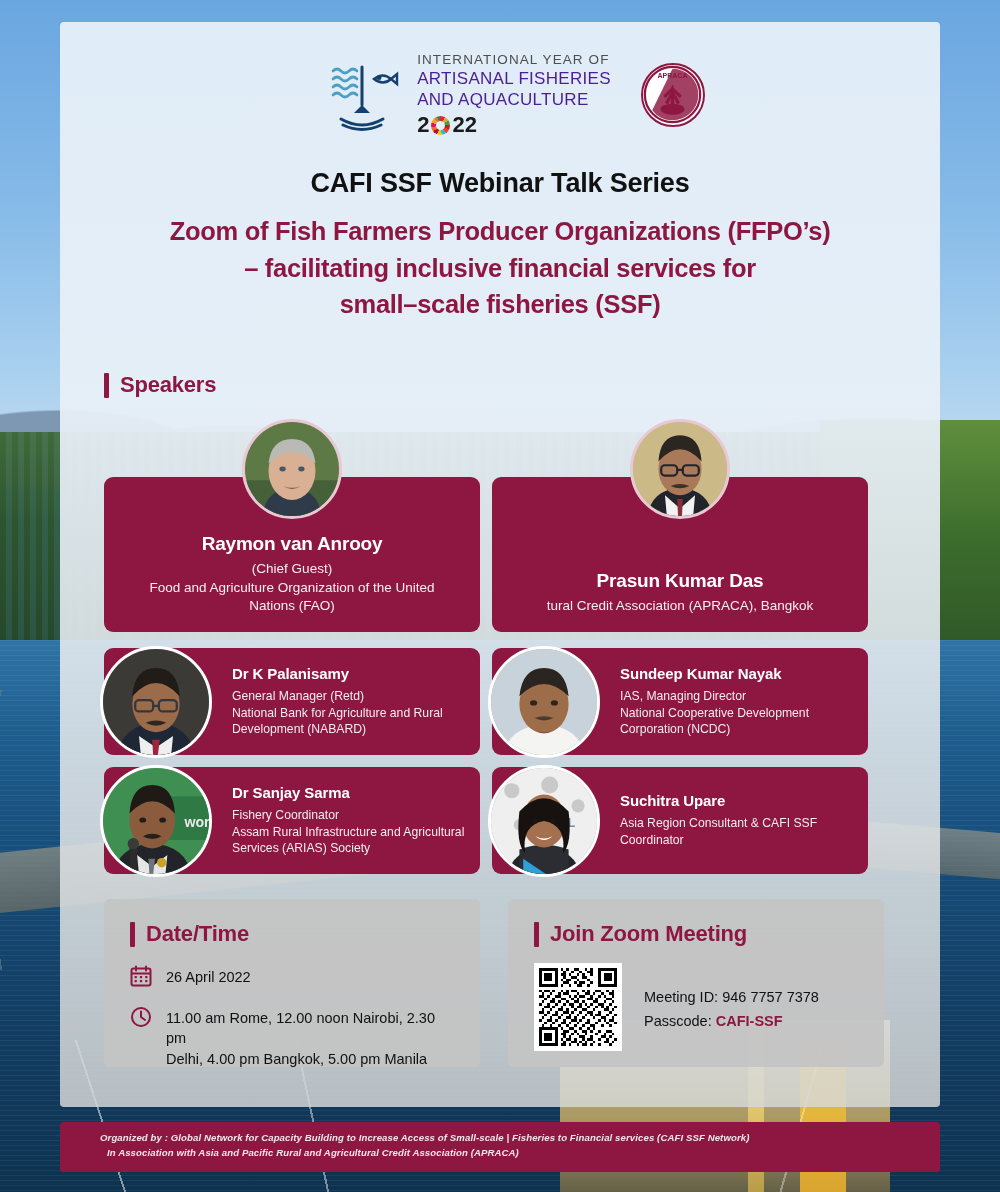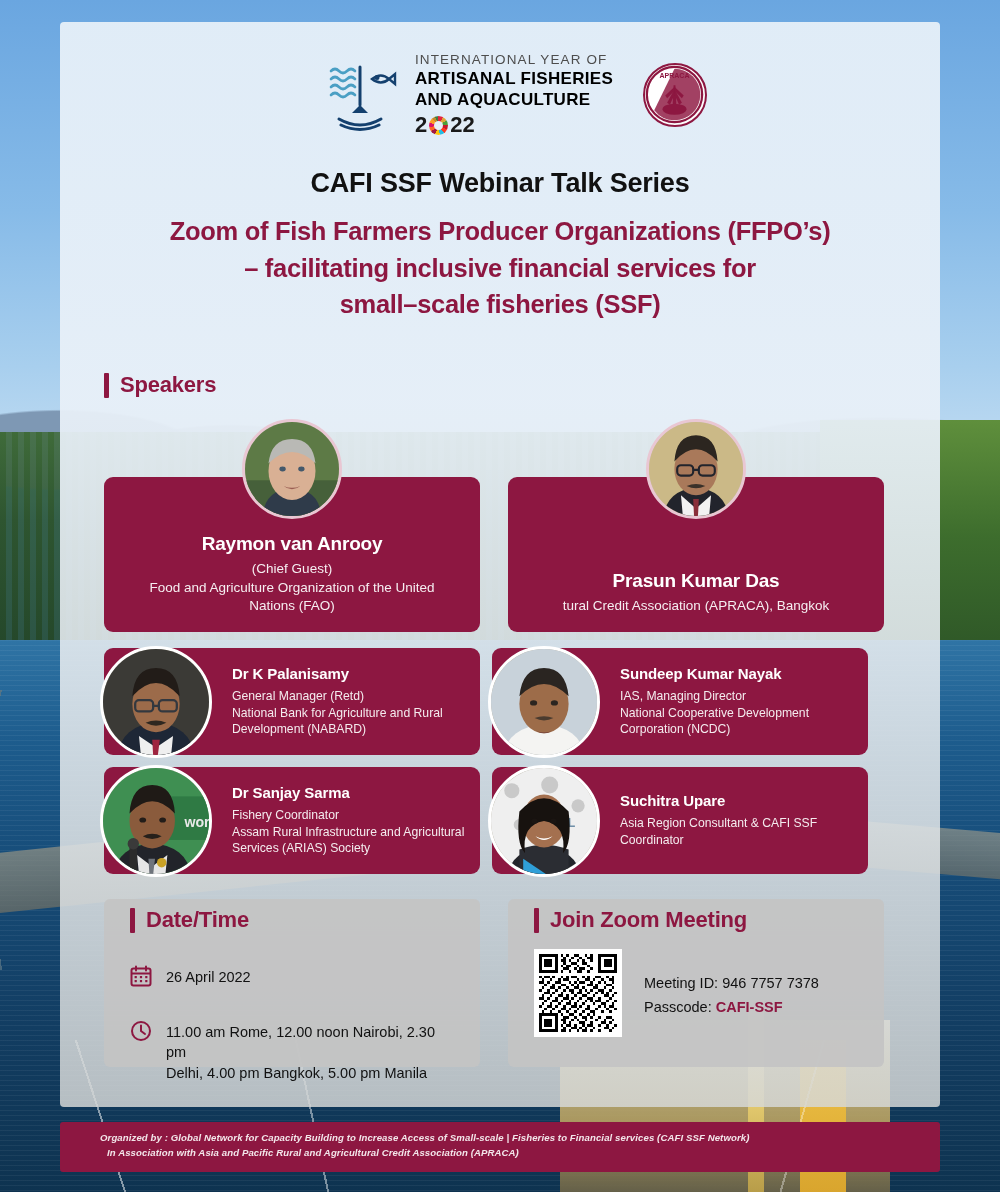--- a/index.html
+++ b/index.html
@@ -135,21 +135,21 @@
     gap: 16px;
     padding-left: 32px;
   }
   .iyafa-mark { width: 74px; height: 76px; position: relative; }
   .iyafa-text { display: flex; flex-direction: column; gap: 2px; }
   .iyafa-l1 {
     font-size: 13.5px; letter-spacing: 1.1px; color: #4d4d4d;
     font-family: "Liberation Sans", sans-serif;
   }
   .iyafa-l2 {
-    font-size: 17px; font-weight: bold; letter-spacing: .3px; color: #000000;
+    font-size: 17px; font-weight: normal; letter-spacing: .3px; color: #4c1d95;
     line-height: 1.12;
   }
   .iyafa-year {
     display: flex; align-items: center; gap: 1px;
     font-size: 22px; font-weight: bold; color: #1a1a1a; margin-top: 1px;
   }
   .sdg-ring {
     width: 19px; height: 19px; border-radius: 50%;
     background: conic-gradient(#e5243b 0 8%, #dda63a 8% 16%, #4c9f38 16% 24%,
       #c5192d 24% 32%, #ff3a21 32% 40%, #26bde2 40% 48%, #fcc30b 48% 56%,
@@ -188,21 +188,21 @@
     width: 5px; height: 25px; background: #8d1741; border-radius: 1px;
   }
   .section-title {
     font-size: 22px; font-weight: bold; color: #8d1741; letter-spacing: -.2px;
   }
   #speakers-head { position: absolute; left: 104px; top: 372px; }
 
   
   .featured-row {
     position: absolute; left: 104px; top: 477px;
-    width: 792px; display: flex; gap: 28px;
+    width: 792px; display: flex; gap: 12px;
   }
   .featured-card {
     width: 376px; height: 155px;
     background: #8d1741; border-radius: 9px;
     position: relative; color: #fff;
     display: flex; flex-direction: column;
     align-items: center; justify-content: flex-end;
     padding-bottom: 16px;
   }
   .featured-avatar {
@@ -245,24 +245,24 @@
   .small-role { font-size: 12.2px; line-height: 1.36; color: #f4ebee; }
 
   
   .info-row {
     position: absolute; left: 104px; top: 899px;
     width: 792px; display: flex; gap: 28px;
   }
   .info-card {
     width: 376px; height: 168px;
     background: rgba(196,196,196,.93);
-    border-radius: 6px; padding: 8px 26px;
+    border-radius: 6px; padding: 22px 26px;
   }
   .info-line {
-    display: flex; align-items: flex-start; gap: 14px; margin-top: 32px;
+    display: flex; align-items: flex-start; gap: 14px; margin-top: 18px;
   }
   .info-text { font-size: 14.5px; color: #111; line-height: 1.42; padding-top: 2px; }
   .icon-box { width: 22px; height: 22px; flex: 0 0 22px; }
 
   .zoom-body { display: flex; gap: 22px; margin-top: 16px; align-items: flex-start; }
   .qr {
     width: 88px; height: 88px; background: #fff; padding: 5px;
     flex: 0 0 88px;
   }
   .qr-inner { width: 100%; height: 100%; }

